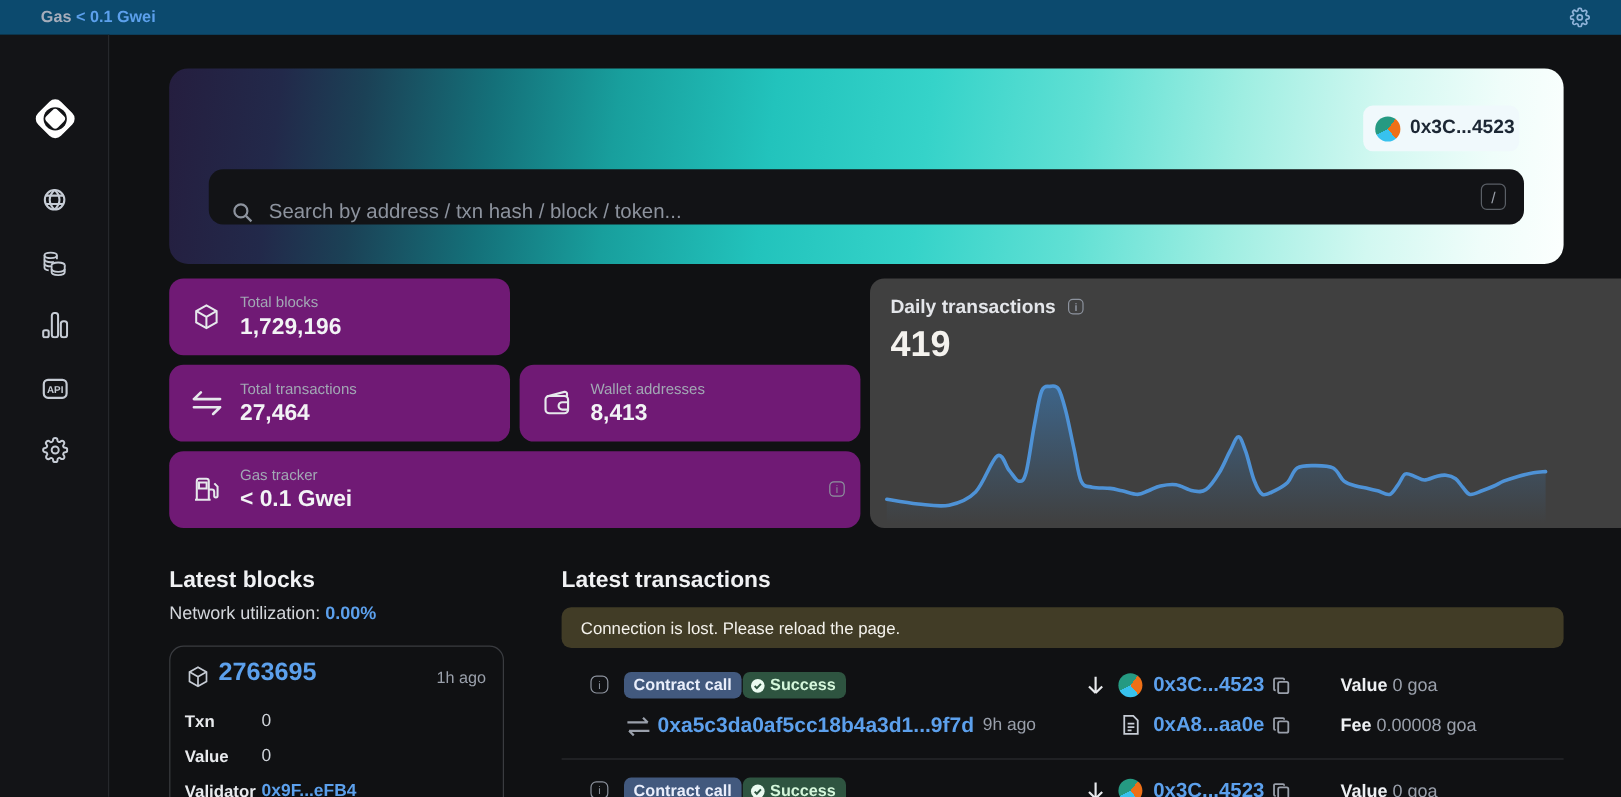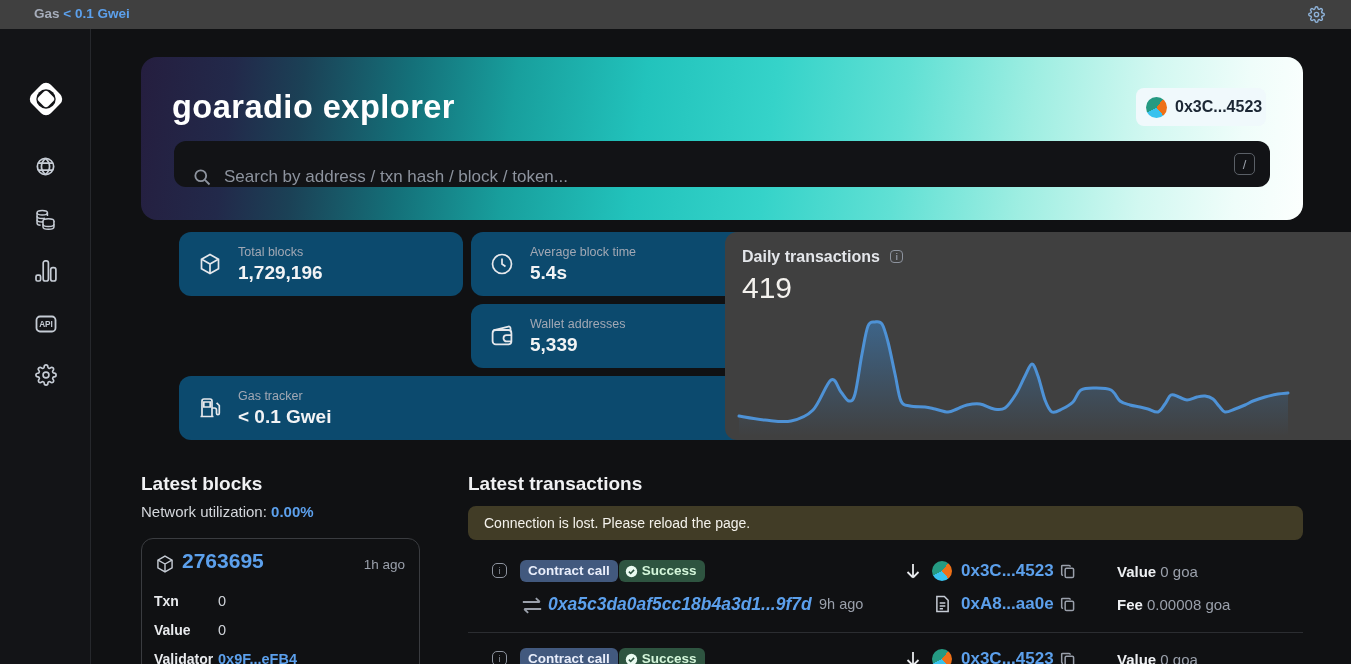--- a/index.html
+++ b/index.html
@@ -1,19 +1,19 @@
 <!DOCTYPE html>
 <html><head>
 <meta charset="utf-8">
 <style>
 * { margin:0; padding:0; box-sizing:border-box; }
 html,body { width:1351px; height:664px; background:#101113; overflow:hidden;
   font-family:"Liberation Sans", sans-serif; }
 .topbar { position:absolute; left:0; top:0; width:1351px; height:29px;
-  background:#404040; }
+  background:#0c4a6e; }
 .topbar .gas { position:absolute; left:34px; top:6px; font-size:13.5px; font-weight:bold; color:#a6adbb; }
 .topbar .gas b { color:#5ca0ec; }
 .gear-top { position:absolute; right:26px; top:6px; width:17px; height:17px; color:#8fb3d9; }
 .sidebar { position:absolute; left:0; top:29px; width:91px; height:635px;
   background:#131417; border-right:1px solid #26282c; }
 .side-ic { position:absolute; left:0; width:91px; display:flex; justify-content:center; color:#c6ccd5; }
 .main { position:absolute; left:91px; top:29px; width:1260px; height:635px; }
 
 .hero { position:absolute; left:50px; top:28px; width:1162px; height:163px; border-radius:16px;
   background:linear-gradient(97deg,#251e3f 0%,#22294a 8%,#1b4156 14%,#147079 23%,#189f9d 32%,#22c3bc 43%,#35d3c9 54%,#60e0d4 65%,#9feee2 76%,#d2f8f1 86%,#effdfa 94%,#fcfffe 100%); }
@@ -23,28 +23,28 @@
 .searchbar .mag { margin-left:18px; width:20px; height:20px; color:#8d939e; }
 .searchbar .ph { margin-left:12px; font-size:17px; color:#8d939e; }
 .slashkey { position:absolute; right:15px; top:12px; width:21px; height:22px; border:1px solid #5a5f66;
   border-radius:5px; color:#9aa0aa; font-size:13px; display:flex; align-items:center; justify-content:center; }
 .wallet { position:absolute; right:37px; top:31px; width:130px; height:38px; background:#f0f9fc;
   border-radius:8px; display:flex; align-items:center; }
 .wallet .ava { margin-left:10px; width:21px; height:21px; border-radius:50%;
   background:conic-gradient(#259a82 0deg 38deg, #ee7017 38deg 140deg, #38c2ee 140deg 243deg, #259a82 243deg 360deg); }
 .wallet .adr { margin-left:8px; font-size:16px; font-weight:bold; color:#1c2734; }
 
-.scard { position:absolute; background:#0c4a6e; border-radius:12px;margin-left:38px; }
+.scard { position:absolute; background:#701a75; border-radius:12px; }
 .scard .ic { position:absolute; left:19px; top:50%; transform:translateY(-50%); width:24px; height:24px; color:#e6e8ec; }
 .scard .lbl { position:absolute; left:59px; top:13px; font-size:12.5px; color:#a2a8b4; }
 .scard .val { position:absolute; left:59px; top:29.5px; font-size:19px; font-weight:bold; color:#f2f3f5; }
 .dailycard { position:absolute; left:634px; top:203px; width:678px; height:208px; background:#404040;
   border-radius:12px; }
 .dailycard .ttl { position:absolute; left:17px; top:16px; font-size:16px; font-weight:bold; color:#e4e6ea; }
-.dailycard .num { position:absolute; left:17px; top:39px; font-size:30px; font-weight:normal; color:#f4f2ee; }
+.dailycard .num { position:absolute; left:17px; top:39px; font-size:30px; font-weight:bold; color:#f4f2ee; }
 .infosq { display:inline-block; width:13px; height:13px; border:1px solid #8d939e; border-radius:4px;
   color:#8d939e; font-size:9px; text-align:center; line-height:13px; vertical-align:2px; }
 
 .h2 { position:absolute; font-size:19px; font-weight:bold; color:#f0f1f3; }
 .netline { position:absolute; left:50px; top:474px; font-size:15px; color:#d4d7dc; }
 .netline b { color:#5ca0ec; }
 .blockcard { position:absolute; left:50px; top:509px; width:279px; height:145px;
   border:1px solid #3a3c40; border-radius:12px; }
 .warnbar { position:absolute; left:377px; top:477px; width:835px; height:34px; background:#413c26;
   border-radius:8px; color:#f4f2ec; font-size:14px; line-height:34px; padding-left:16px; }
@@ -107,21 +107,20 @@
   </div>
   <div class="side-ic" style="top:335px;">
     <svg width="22" height="22" viewBox="0 0 24 24" fill="none" stroke="currentColor" stroke-width="1.8">
       <circle cx="12" cy="12" r="3.2"></circle>
       <path d="M19.4 15a1.65 1.65 0 0 0 .33 1.82l.06.06a2 2 0 1 1-2.83 2.83l-.06-.06a1.65 1.65 0 0 0-1.82-.33 1.65 1.65 0 0 0-1 1.51V21a2 2 0 1 1-4 0v-.09A1.65 1.65 0 0 0 9 19.4a1.65 1.65 0 0 0-1.82.33l-.06.06a2 2 0 1 1-2.83-2.83l.06-.06a1.65 1.65 0 0 0 .33-1.82 1.65 1.65 0 0 0-1.51-1H3a2 2 0 1 1 0-4h.09A1.65 1.65 0 0 0 4.6 9a1.65 1.65 0 0 0-.33-1.82l-.06-.06a2 2 0 1 1 2.83-2.83l.06.06a1.65 1.65 0 0 0 1.82.33H9a1.65 1.65 0 0 0 1-1.51V3a2 2 0 1 1 4 0v.09a1.65 1.65 0 0 0 1 1.51 1.65 1.65 0 0 0 1.82-.33l.06-.06a2 2 0 1 1 2.83 2.83l-.06.06a1.65 1.65 0 0 0-.33 1.82V9a1.65 1.65 0 0 0 1.51 1H21a2 2 0 1 1 0 4h-.09a1.65 1.65 0 0 0-1.51 1Z"></path>
     </svg>
   </div>
 </div>
 <div class="main">
   <div class="hero">
-    <h1>goaradio explorer</h1>
     <div class="searchbar">
       <svg class="mag" viewBox="0 0 24 24" fill="none" stroke="currentColor" stroke-width="2.2">
         <circle cx="10.5" cy="10.5" r="6.5"></circle>
           <path d="M15.5 15.5 21 21"></path>
       </svg>
       <div class="ph">Search by address / txn hash / block / token...</div>
       <div class="slashkey">/</div>
     </div>
     <div class="wallet">
         <div class="ava"></div>
@@ -130,36 +129,35 @@
   </div>
 
   <div class="scard" style="left:50px; top:203px; width:284px; height:64px;">
     <svg class="ic" viewBox="0 0 24 24" fill="none" stroke="currentColor" stroke-width="1.7">
       <path d="M12 2.5 20.5 7.25v9.5L12 21.5 3.5 16.75v-9.5Z"></path>
       <path d="M3.7 7.3 12 12m0 0 8.3-4.7M12 12v9.3"></path>
     </svg>
     <div class="lbl">Total blocks</div>
       <div class="val">1,729,196</div>
   </div>
-  <div class="scard" style="left:342px; top:203px; width:284px; height:64px;">
-    <svg class="ic" viewBox="0 0 24 24" fill="none" stroke="currentColor" stroke-width="1.7">
-      <circle cx="12" cy="12" r="9.5"></circle>
-        <path d="M12 6.5V12l3.5 2.5"></path>
-    </svg>
-    <div class="lbl">Average block time</div>
-      <div class="val">5.4s</div>
+  <div class="scard" style="left:50px; top:275px; width:284px; height:64px;">
+    <svg class="ic" style="width:25px;height:21px;" viewBox="0 0 25 21" fill="none" stroke="currentColor" stroke-width="2.2" stroke-linecap="round" stroke-linejoin="round">
+      <path d="M1.6 7.1h21.8M1.6 7.1l5.8-5.6M23.4 13.9H1.6M23.4 13.9l-5.8 5.6"></path>
+    </svg>
+    <div class="lbl">Total transactions</div>
+      <div class="val">27,464</div>
   </div>
   <div class="scard" style="left:342px; top:275px; width:284px; height:64px;">
     <svg class="ic" viewBox="0 0 24 24" fill="none" stroke="currentColor" stroke-width="1.8" stroke-linecap="round" stroke-linejoin="round">
       <rect x="2.6" y="6" width="18.8" height="14.4" rx="3.2"></rect>
       <path d="M4.2 6.2 18.4 2.55a1.7 1.7 0 0 1 2.1 1.65V6.3"></path>
       <path d="M21.2 11.2h-4.6a3.1 3.1 0 0 0 0 6.2h4.6"></path>
     </svg>
     <div class="lbl">Wallet addresses</div>
-      <div class="val">5,339</div>
+      <div class="val">8,413</div>
   </div>
   <div class="scard" style="left:50px; top:347px; width:576px; height:64px;">
     <svg class="ic" viewBox="0 0 24 24" fill="none" stroke="currentColor" stroke-width="1.7">
       <path d="M4 20.5V5a2 2 0 0 1 2-2h6a2 2 0 0 1 2 2v15.5"></path>
       <path d="M2.5 20.5h13M5.8 6h6.4v5H5.8Z"></path>
       <path d="M14 12h2.5a2 2 0 0 1 2 2v3.2a1.4 1.4 0 0 0 2.8 0V9.5L18.6 6.8"></path>
     </svg>
     <div class="lbl">Gas tracker</div>
       <div class="val">&lt; 0.1 Gwei</div>
     <div class="infosq" style="position:absolute; right:13px; top:25px;">i</div>
@@ -203,21 +201,21 @@
   <div class="txrow" style="top:521px;">
     <div class="infosq" style="position:absolute; left:24px; top:13px; width:15px; height:15px; line-height:15px; border-radius:5px;">i</div>
     <span class="badge" style="position:absolute; left:52px; top:10px; background:#42597e; color:#e9eefb;">Contract call</span>
     <span class="badge" style="position:absolute; left:151px; top:10px; background:#2e5440; color:#d4f6da; padding-left:6px;"><svg style="display:inline-block;vertical-align:-2.5px;" width="13" height="13" viewBox="0 0 16 16">
           <circle cx="8" cy="8" r="7" fill="#eafaf0"></circle>
           <path d="M4.8 8.2 7 10.4 11.2 6" fill="none" stroke="#2e5440" stroke-width="2"></path>
         </svg> Success</span>
     <svg style="position:absolute; left:53px; top:47px;" width="22" height="17" viewBox="0 0 24 18" fill="none" stroke="#9aa0ab" stroke-width="2">
       <path d="M2 5.2h18.5m0 0L16.2 1M22 12.8H3.5m0 0L7.8 17"></path>
     </svg>
-    <a class="bl" style="position:absolute; left:80px; top:44px; font-size:17.5px;font-style:italic;">0xa5c3da0af5cc18b4a3d1...9f7d</a>
+    <a class="bl" style="position:absolute; left:80px; top:44px; font-size:17.5px;">0xa5c3da0af5cc18b4a3d1...9f7d</a>
     <span class="gray" style="position:absolute; left:351px; top:46px; font-size:14.5px;">9h ago</span>
     <svg style="position:absolute; left:437px; top:13px;" width="16" height="17" viewBox="0 0 16 17" fill="none" stroke="#e8eaed" stroke-width="1.8">
         <path d="M8 1v13.5M8 14.5 2.5 9M8 14.5 13.5 9"></path>
       </svg>
     <div style="position:absolute; left:464px; top:11px; width:20px; height:20px; border-radius:50%; background:conic-gradient(#259a82 0deg 38deg, #ee7017 38deg 140deg, #38c2ee 140deg 243deg, #259a82 243deg 360deg);"></div>
     <a class="bl" style="position:absolute; left:493px; top:11px; font-size:17px;">0x3C...4523</a>
     <svg class="copy" style="position:absolute; left:592px; top:13px;" width="15" height="16" viewBox="0 0 16 16" fill="none" stroke="#9aa0ab" stroke-width="1.6">
         <rect x="5.5" y="5" width="9" height="10" rx="1.5"></rect>
         <path d="M10.5 2.5V2a1 1 0 0 0-1-1h-7a1 1 0 0 0-1 1v8.5a1 1 0 0 0 1 1H3" transform="translate(0.3,1)"></path>
       </svg>

